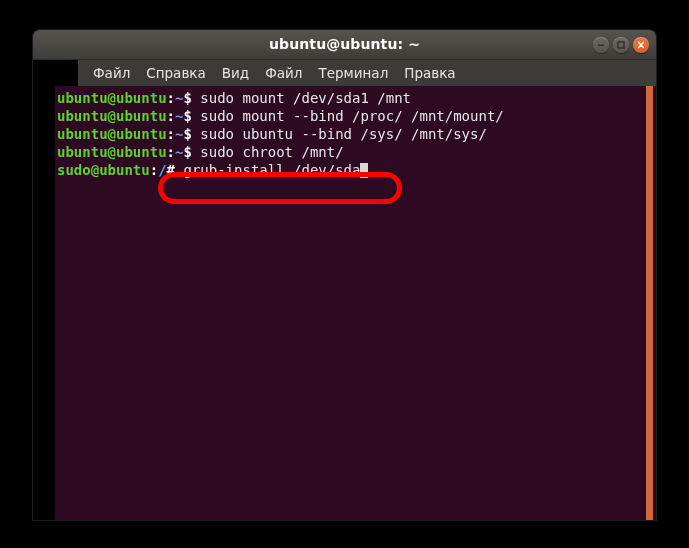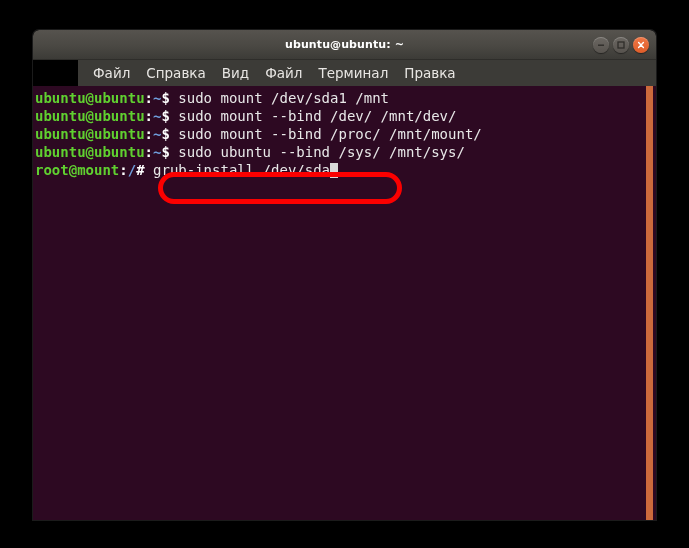--- a/index.html
+++ b/index.html
@@ -42,21 +42,21 @@
     border-bottom: 1px solid #2e2d2a;
   }
   #window-title {
     position: absolute;
     left: 0;
     right: 0;
     top: 0;
     line-height: 29px;
     text-align: center;
     color: #ffffff;
-    font-size: 11px;
+    font-size: 14px;
     font-weight: bold;
     font-family: "DejaVu Sans", sans-serif;
     letter-spacing: 0.1px;
   }
   #window-controls {
     position: absolute;
     right: 7px;
     top: 0;
     height: 29px;
     display: flex;
@@ -100,20 +100,21 @@
     white-space: nowrap;
     cursor: default;
   }
 
   
   #terminal-body {
     position: relative;
     height: 435px;
     background: #2d0922;
     overflow: hidden;
+    margin-left: 22px;
   }
   #terminal-screen {
     position: absolute;
     left: 0;
     top: 0;
     right: 13px;
     bottom: 0;
     padding: 3px 0 0 2px;
     box-sizing: border-box;
   }
@@ -208,24 +209,24 @@
       <div class="menu-item">Справка</div>
       <div class="menu-item">Вид</div>
       <div class="menu-item">Файл</div>
       <div class="menu-item">Терминал</div>
       <div class="menu-item">Правка</div>
     </div>
 
     <div id="terminal-body">
       <div id="terminal-screen">
           <div class="term-line"><span class="seg-user">ubuntu@ubuntu</span><span class="seg-punct">:</span><span class="seg-path">~</span><span class="seg-punct">$</span><span class="seg-cmd"> sudo mount /dev/sda1 /mnt</span></div>
-          <div class="term-line"><span class="seg-user">ubuntu@ubuntu</span><span class="seg-punct">:</span><span class="seg-path">~</span><span class="seg-punct">$</span><span class="seg-cmd"> sudo mount --bind /dev/ /mnt/dev/</span></div>
           <div class="term-line"><span class="seg-user">ubuntu@ubuntu</span><span class="seg-punct">:</span><span class="seg-path">~</span><span class="seg-punct">$</span><span class="seg-cmd"> sudo mount --bind /proc/ /mnt/mount/</span></div>
           <div class="term-line"><span class="seg-user">ubuntu@ubuntu</span><span class="seg-punct">:</span><span class="seg-path">~</span><span class="seg-punct">$</span><span class="seg-cmd"> sudo ubuntu --bind /sys/ /mnt/sys/</span></div>
-          <div class="term-line"><span class="seg-user">root@mount</span><span class="seg-punct">:</span><span class="seg-path">/</span><span class="seg-punct">#</span><span class="seg-cmd"> grub-install /dev/sda</span><span class="cursor-block"></span></div>
+          <div class="term-line"><span class="seg-user">ubuntu@ubuntu</span><span class="seg-punct">:</span><span class="seg-path">~</span><span class="seg-punct">$</span><span class="seg-cmd"> sudo chroot /mnt/</span></div>
+          <div class="term-line"><span class="seg-user">sudo@ubuntu</span><span class="seg-punct">:</span><span class="seg-path">/</span><span class="seg-punct">#</span><span class="seg-cmd"> grub-install /dev/sda</span><span class="cursor-block"></span></div>
         </div>
       <div id="terminal-scrollbar">
         <div id="terminal-scrollbar-thumb"></div>
       </div>
     </div>
 
   </div>
 
   <div id="annotation-ellipse"></div>
 

